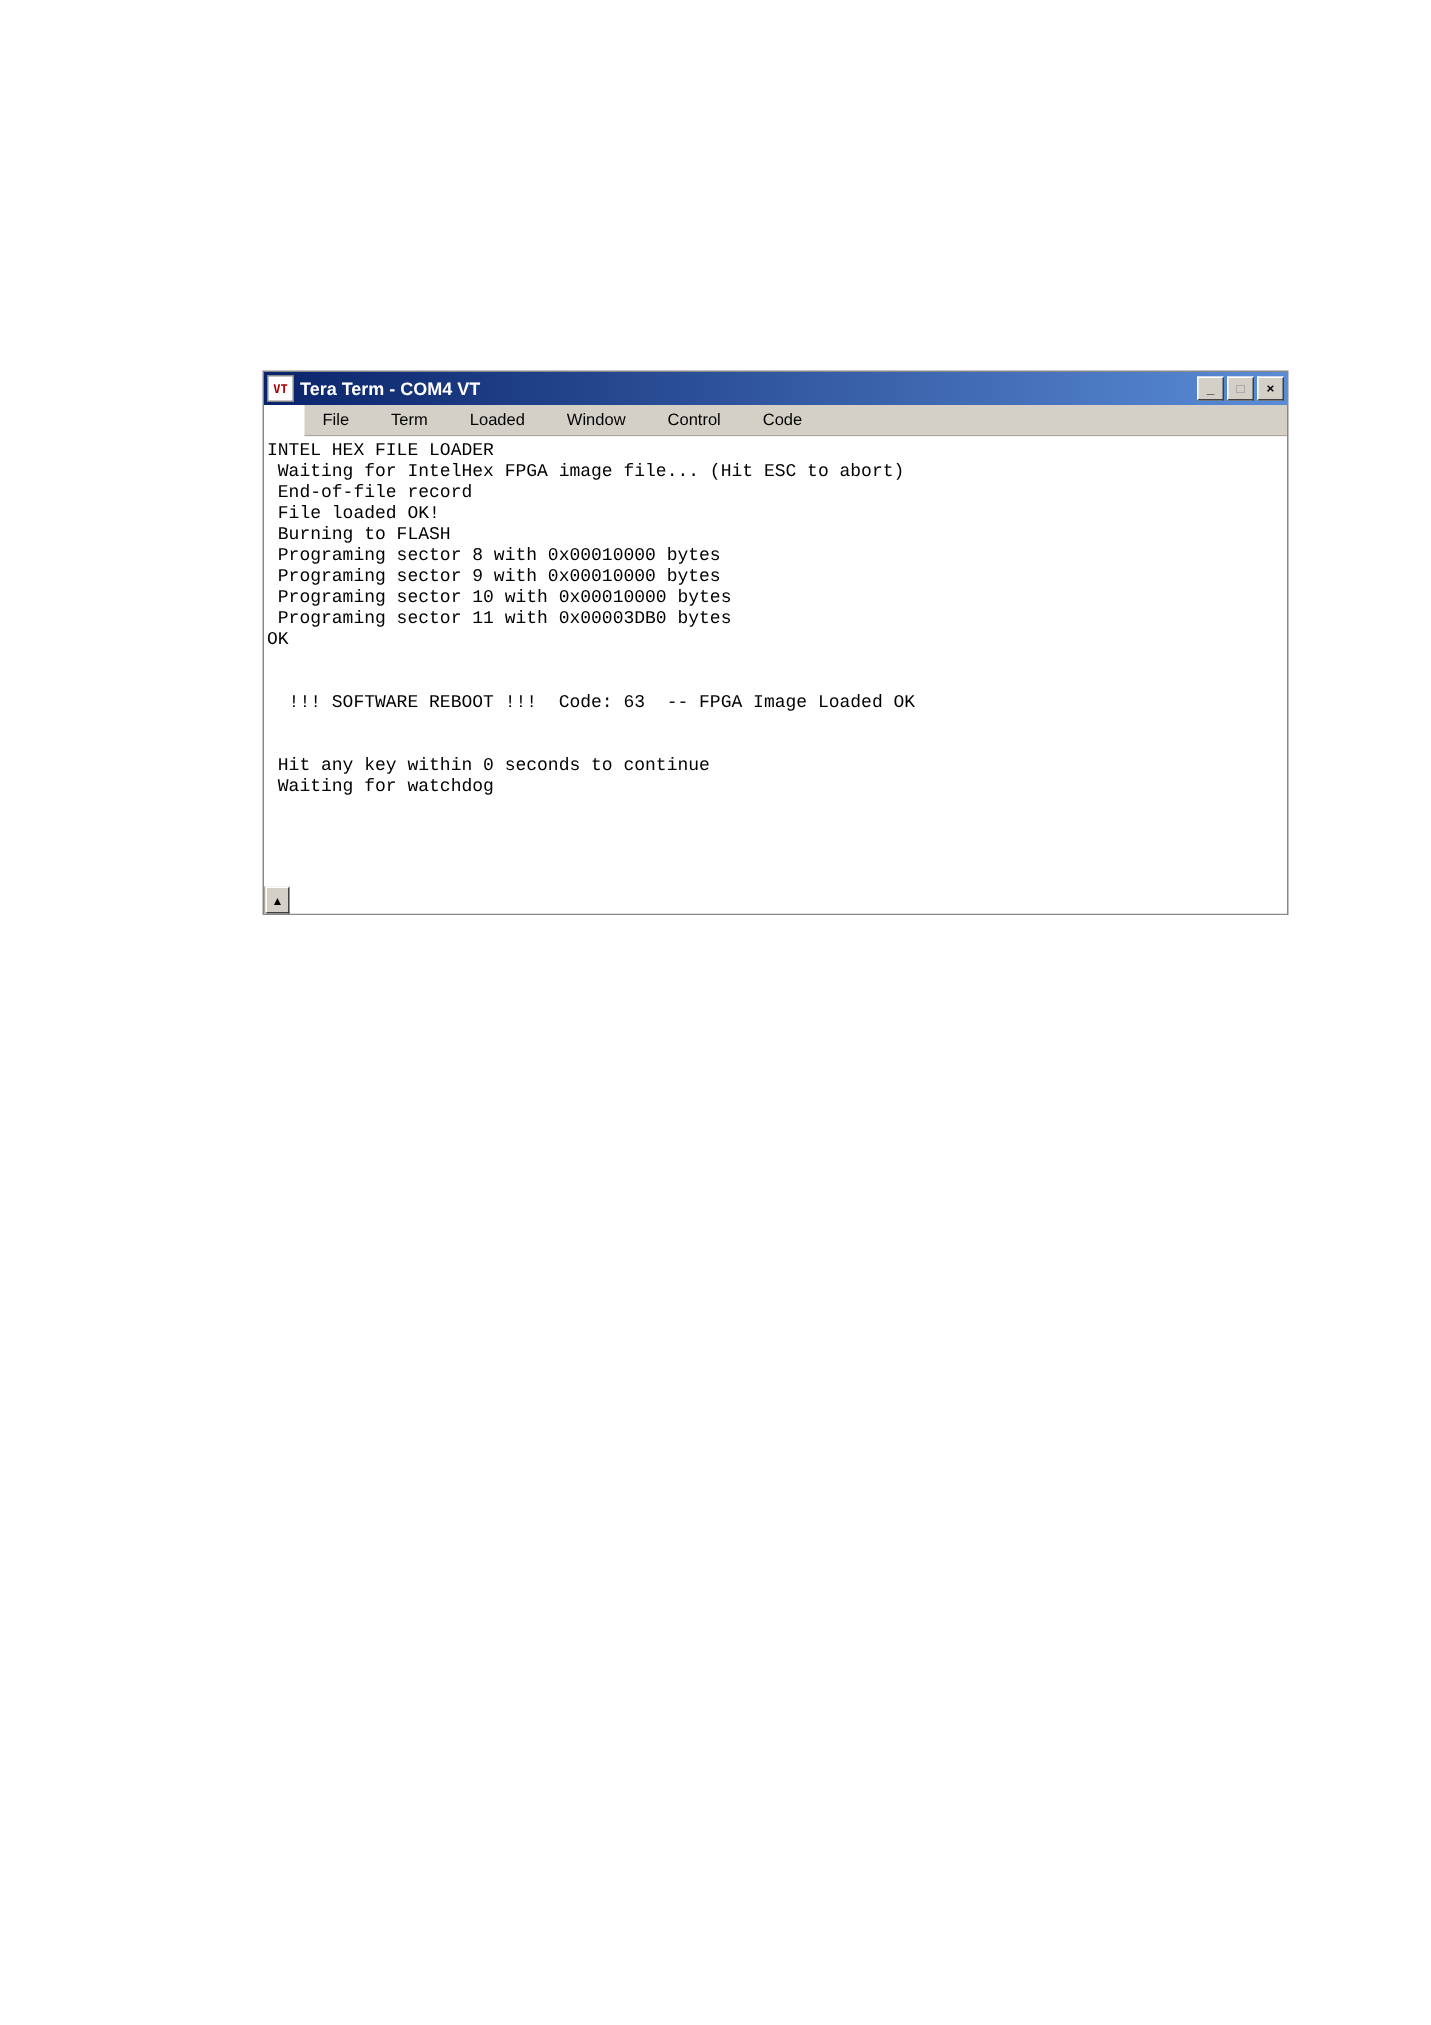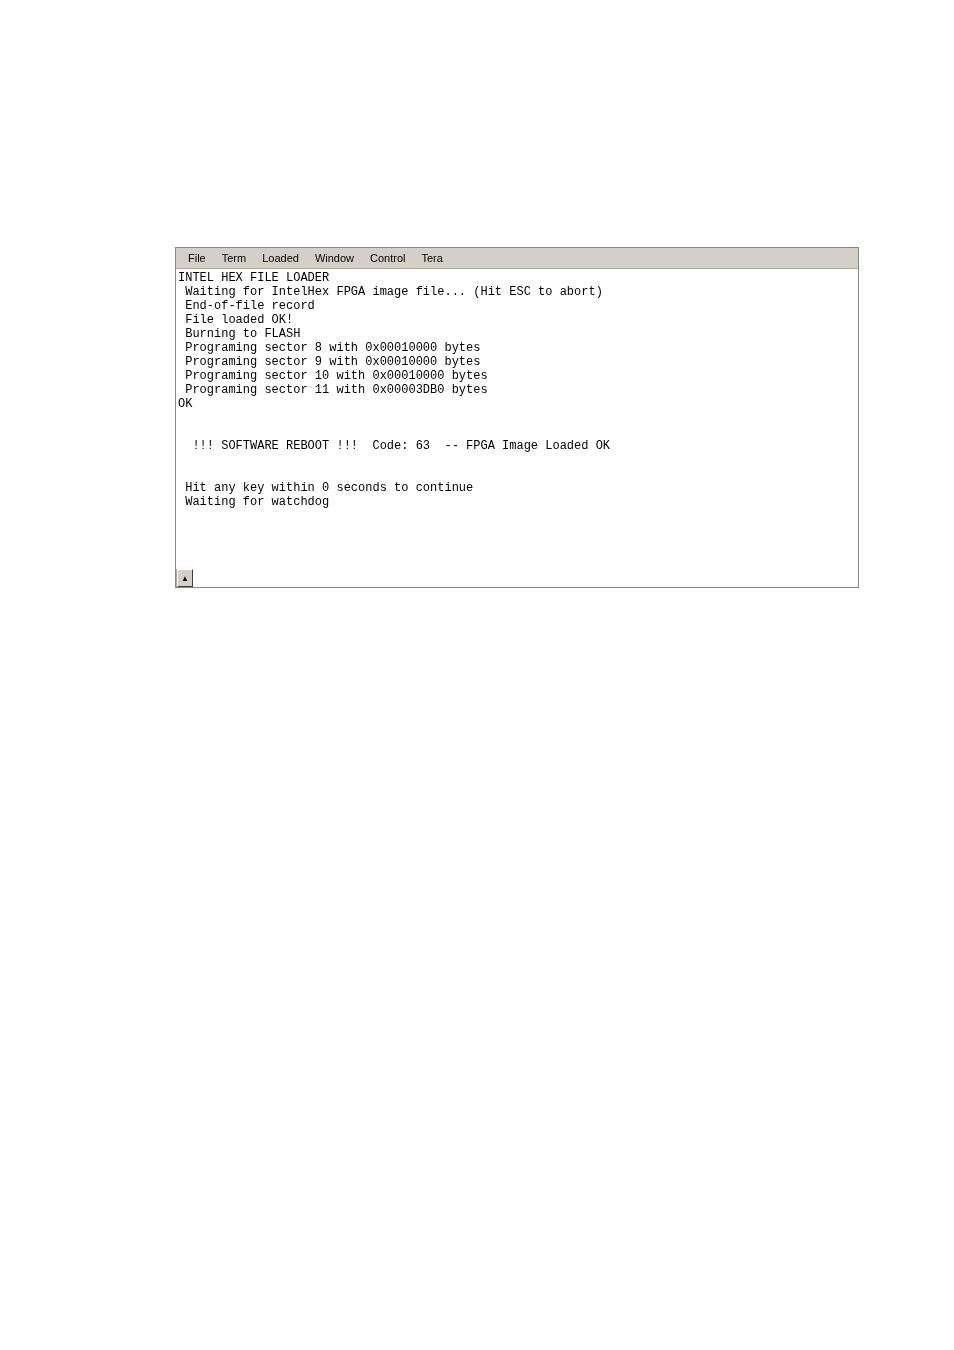--- a/index.html
+++ b/index.html
@@ -102,21 +102,22 @@
     }
     .win-btn.disabled { color: #888; }
     .menubar {
       background: #d4d0c8;
       height: 20px;
       display: flex;
       align-items: center;
       padding: 0 4px;
       font-size: 11px;
       border-bottom: 1px solid #aca899;
-      gap: 0;
+      gap: 12px;
+      margin-left: 27px;
     }
     .menu-item {
       padding: 2px 8px;
       color: #000;
     }
     .terminal-wrapper {
       display: flex;
       background: #fff;
       flex-direction: column;
     }
@@ -152,27 +153,36 @@
     }
     .scroll-track {
       flex: 1;
       background: repeating-conic-gradient(#e0e0e0 0% 25%, #f0f0f0 0% 50%) 0 0/2px 2px;
     }
   </style>
 </head>
 <body>
 
 <div class="window">
+  <div class="titlebar">
+    <span class="app-icon">VT</span>
+    <span class="title">Tera Term - COM4 VT</span>
+    <div class="window-controls">
+      <span class="win-btn">_</span>
+      <span class="win-btn disabled">□</span>
+      <span class="win-btn">×</span>
+    </div>
+  </div>
   <div class="menubar">
     <span class="menu-item">File</span>
     <span class="menu-item">Term</span>
     <span class="menu-item">Loaded</span>
     <span class="menu-item">Window</span>
     <span class="menu-item">Control</span>
-    <span class="menu-item">Tera</span>
+    <span class="menu-item">Code</span>
   </div>
   <div class="terminal-wrapper">
     <div class="terminal" id="terminal">INTEL HEX FILE LOADER
  Waiting for IntelHex FPGA image file... (Hit ESC to abort)
  End-of-file record
  File loaded OK!
  Burning to FLASH
  Programing sector 8 with 0x00010000 bytes
  Programing sector 9 with 0x00010000 bytes
  Programing sector 10 with 0x00010000 bytes

